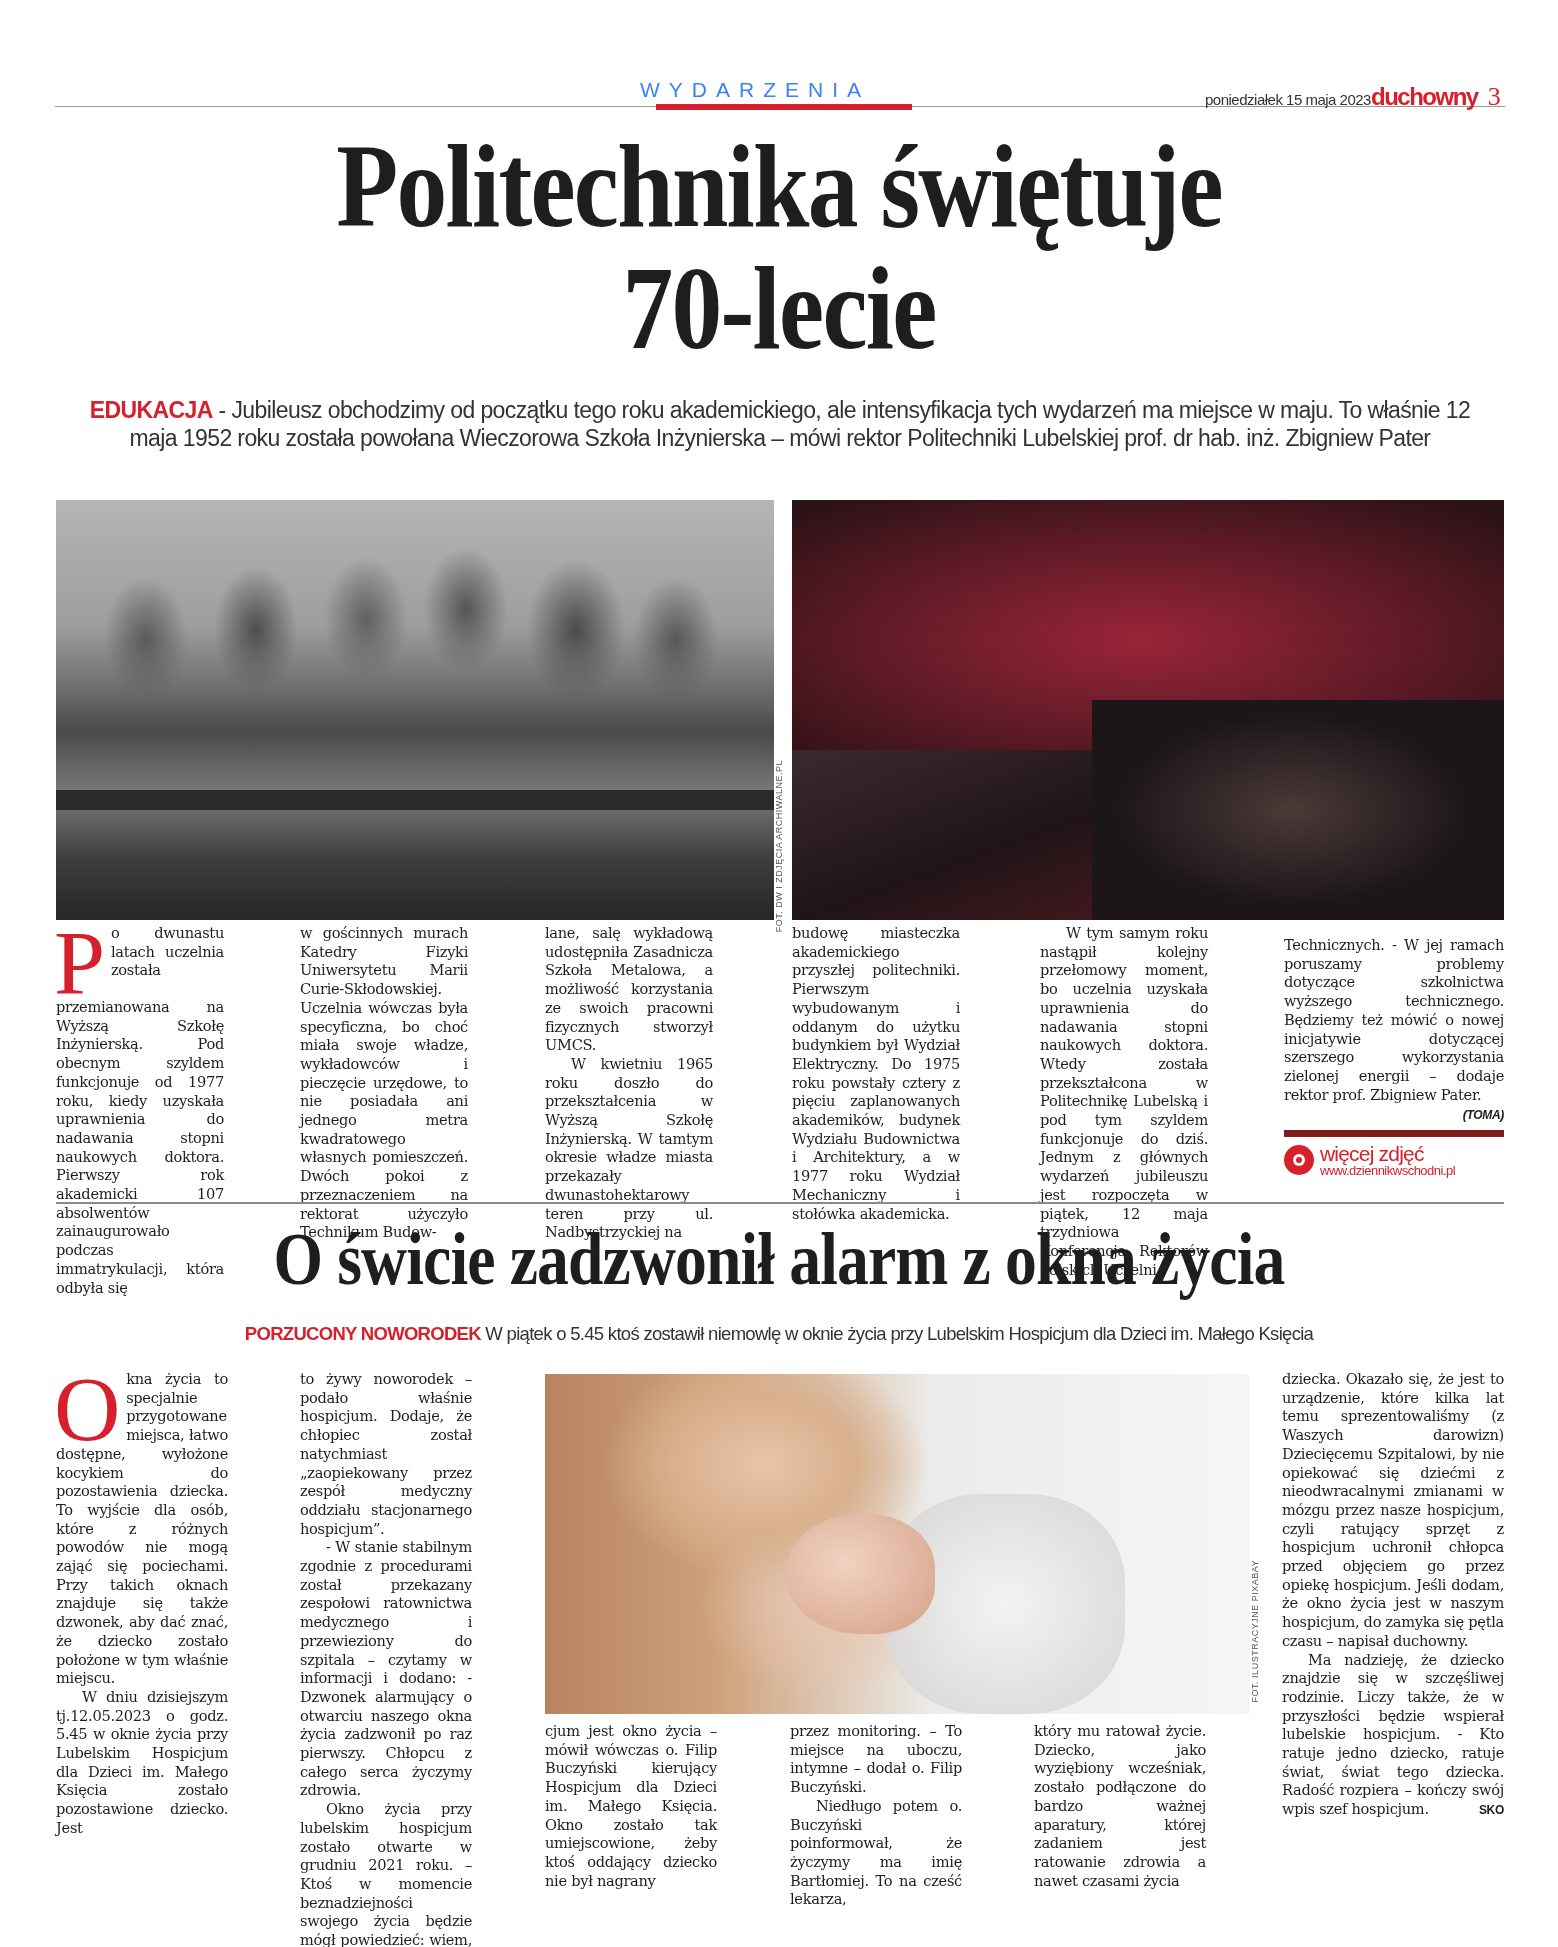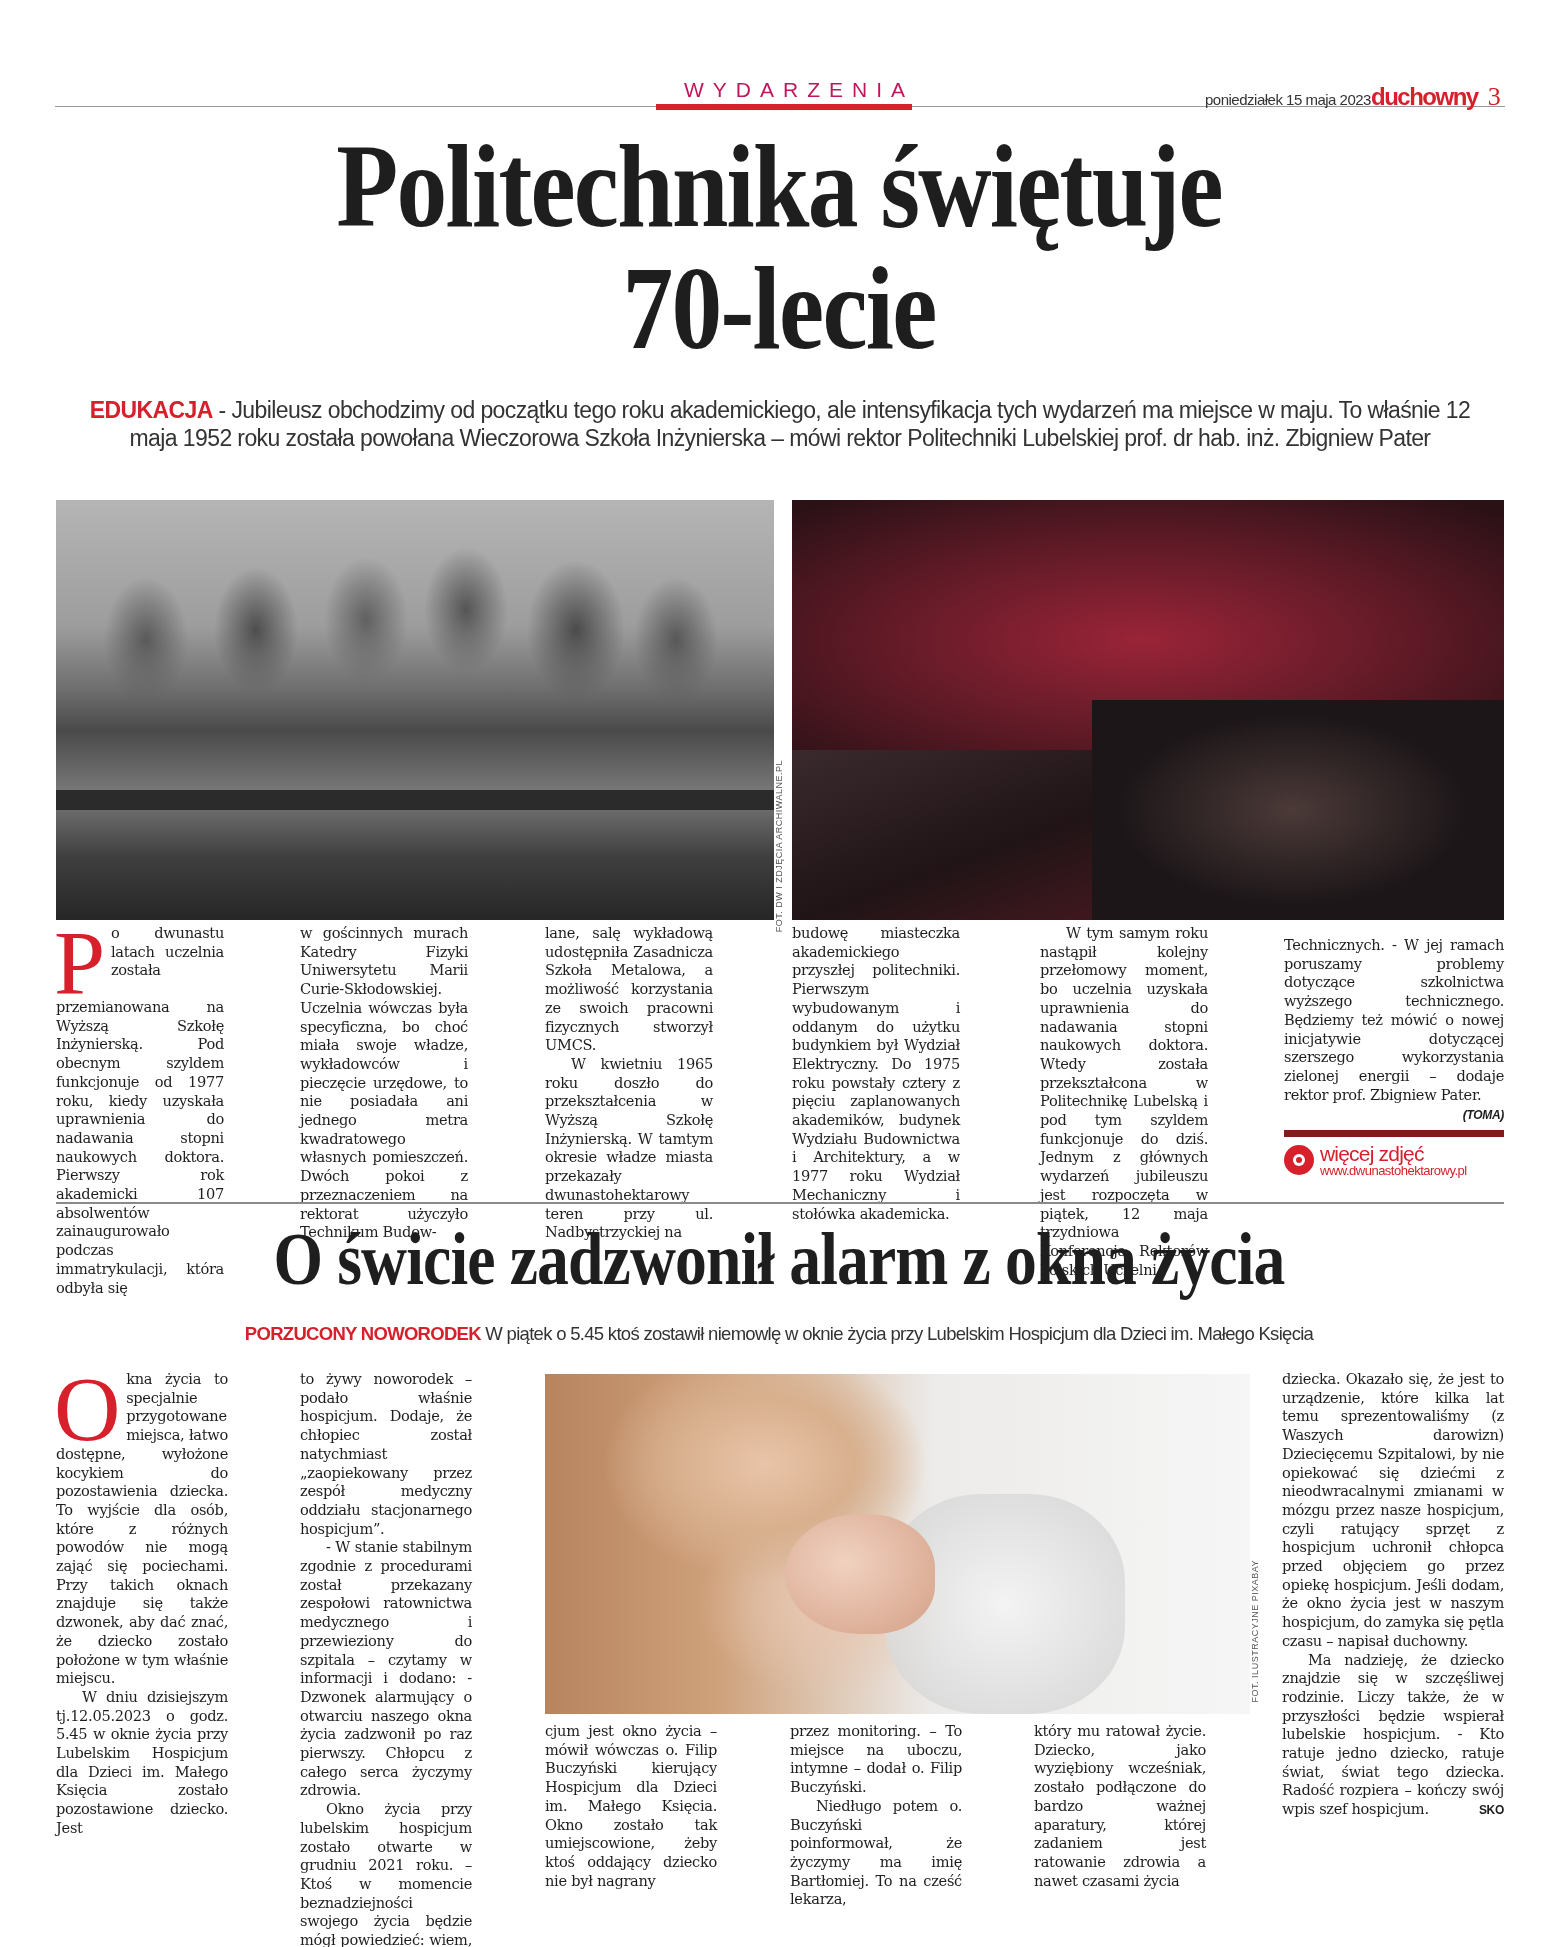--- a/index.html
+++ b/index.html
@@ -1,20 +1,20 @@
 <!DOCTYPE html>
 <html><head>
   <meta charset="utf-8">
   <style>
     html, body { margin: 0; padding: 0; background: #ffffff; }
     body { width: 1558px; height: 1947px; position: relative; overflow: hidden; color: #1e1e1e; }
     .abs { position: absolute; }
 
     
-    .section-label { left: 668px; top: 78px; width: 262px; text-align: center; font-family: "Liberation Sans", sans-serif; font-size: 21px; letter-spacing: 9px; color: #be185d; font-weight: 300; }
+    .section-label { left: 624px; top: 78px; width: 262px; text-align: center; font-family: "Liberation Sans", sans-serif; font-size: 21px; letter-spacing: 9px; color: #3b82f6; font-weight: 300; }
     .section-rule { left: 55px; top: 106px; width: 1450px; height: 1px; background: #9a9a9a; }
     .section-bar { left: 656px; top: 104px; width: 256px; height: 6px; background: #d6202b; }
     .masthead { left: 1205px; top: 82px; display: flex; align-items: baseline; gap: 0; }
     .date { font-family: "Liberation Sans", sans-serif; font-size: 15px; color: #333; letter-spacing: -0.5px; }
     .brand { font-family: "Liberation Sans", sans-serif; font-weight: 700; font-size: 24px; color: #d6202b; letter-spacing: -1.5px; }
     .page-num { font-family: "Liberation Serif", serif; font-size: 26px; color: #d6202b; margin-left: 10px; }
 
     .headline { left: 0; width: 1558px; text-align: center; font-family: "Liberation Serif", serif; font-weight: 700; color: #1e1e1e; line-height: 1; transform-origin: center top; }
     .headline1 { top: 128px; font-size: 118px; transform: scaleX(0.86); letter-spacing: -2px; }
     .headline1 .line2 { display: block; margin-top: 4px; }
@@ -119,21 +119,21 @@
 </div>
 <div class="abs col" style="left:1284px; top:936px; width:220px;">
   <p>Technicznych. - W jej ramach poruszamy problemy dotyczące szkolnictwa wyższego technicznego. Będziemy też mówić o nowej inicjatywie dotyczącej szerszego wykorzystania zielonej energii – dodaje rektor prof. Zbigniew Pater.</p>
   <div class="sig" style="margin-top:2px;font-style:italic;">(TOMA)</div>
 </div>
 
 <div class="abs more-photos">
   <span class="cam-icon"></span>
   <span class="more-text">
     <div class="more-title">więcej zdjęć</div>
-    <div class="more-url">www.dwunastohektarowy.pl</div>
+    <div class="more-url">www.dziennikwschodni.pl</div>
   </span>
 </div>
 
 <div class="abs divider"></div>
 
 <div class="abs headline headline2">O świcie zadzwonił alarm z okna życia</div>
 <div class="abs lead2">
   <span class="kicker">PORZUCONY NOWORODEK</span><span> W piątek o 5.45 ktoś zostawił niemowlę w oknie życia przy Lubelskim Hospicjum dla Dzieci im. Małego Księcia</span>
 </div>
 

